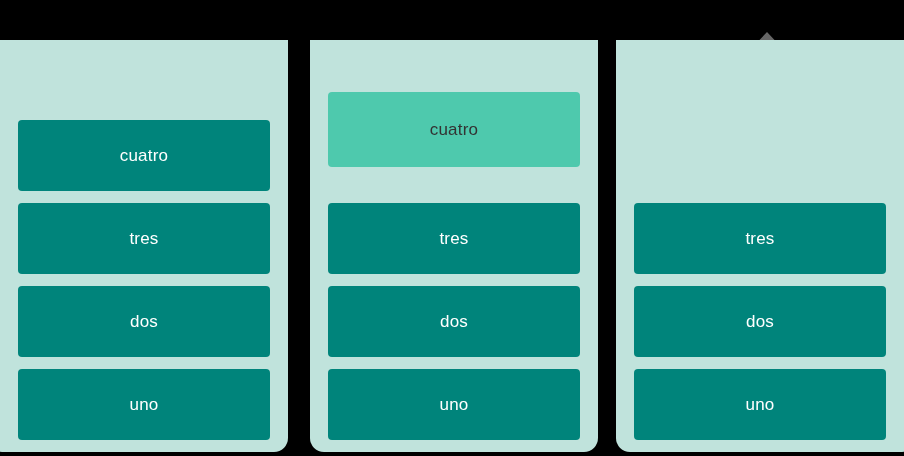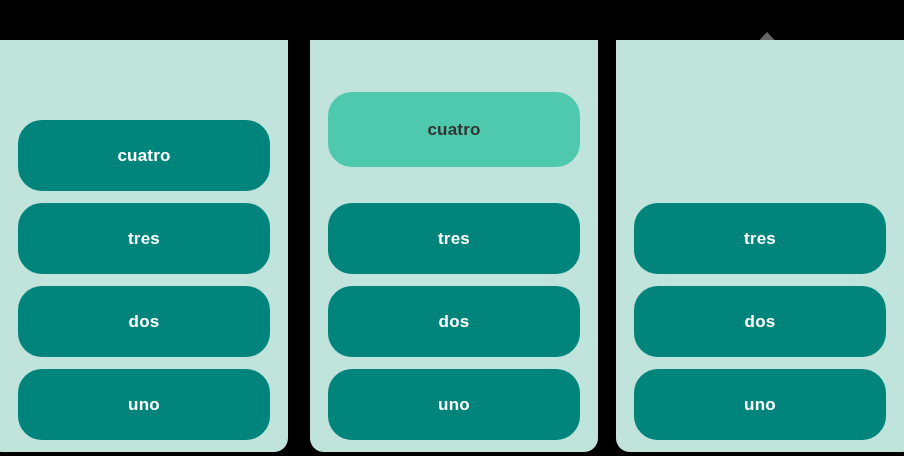--- a/index.html
+++ b/index.html
@@ -40,26 +40,26 @@
     flex-direction: column-reverse;
     gap: 12px;
     padding: 0 18px;
     box-sizing: border-box;
   }
   .column.col-1 .card-stack { padding-left: 30px; padding-right: 18px; }
   .column.col-3 .card-stack { padding-left: 18px; padding-right: 30px; }
 
   .card {
     height: 71px;
-    border-radius: 24px;
+    border-radius: 4px;
     display: flex;
     align-items: center;
     justify-content: center;
     font-size: 17px;
-    font-weight: bold;
+    font-weight: normal;
     letter-spacing: 0.2px;
     box-sizing: border-box;
     flex: 0 0 auto;
   }
   .card.normal {
     background: #00847b;
     color: #ffffff;
   }
   .card.dragging {
     background: #4ec9ad;

